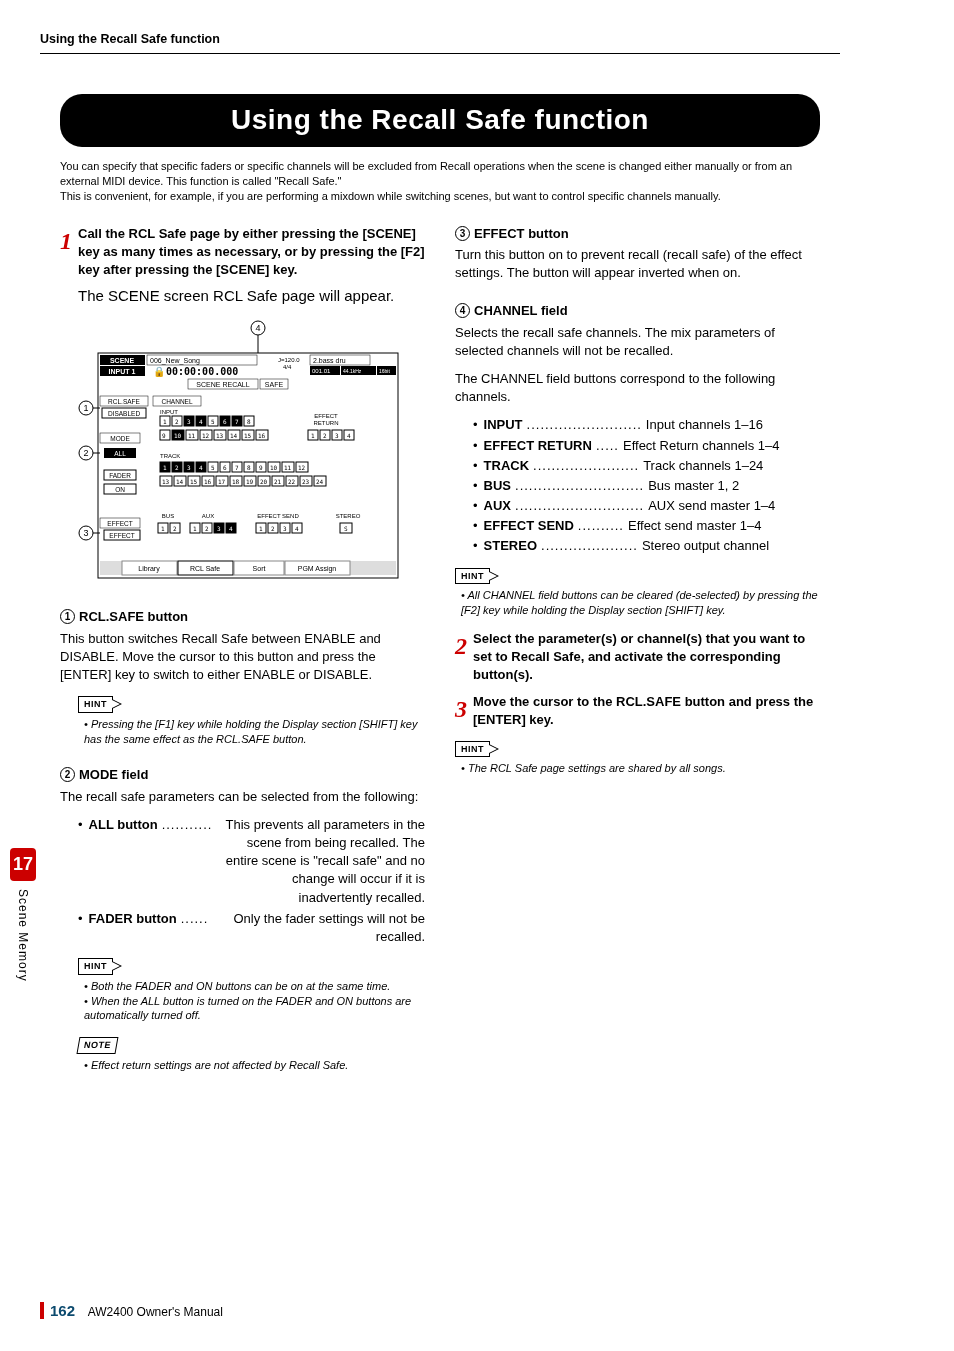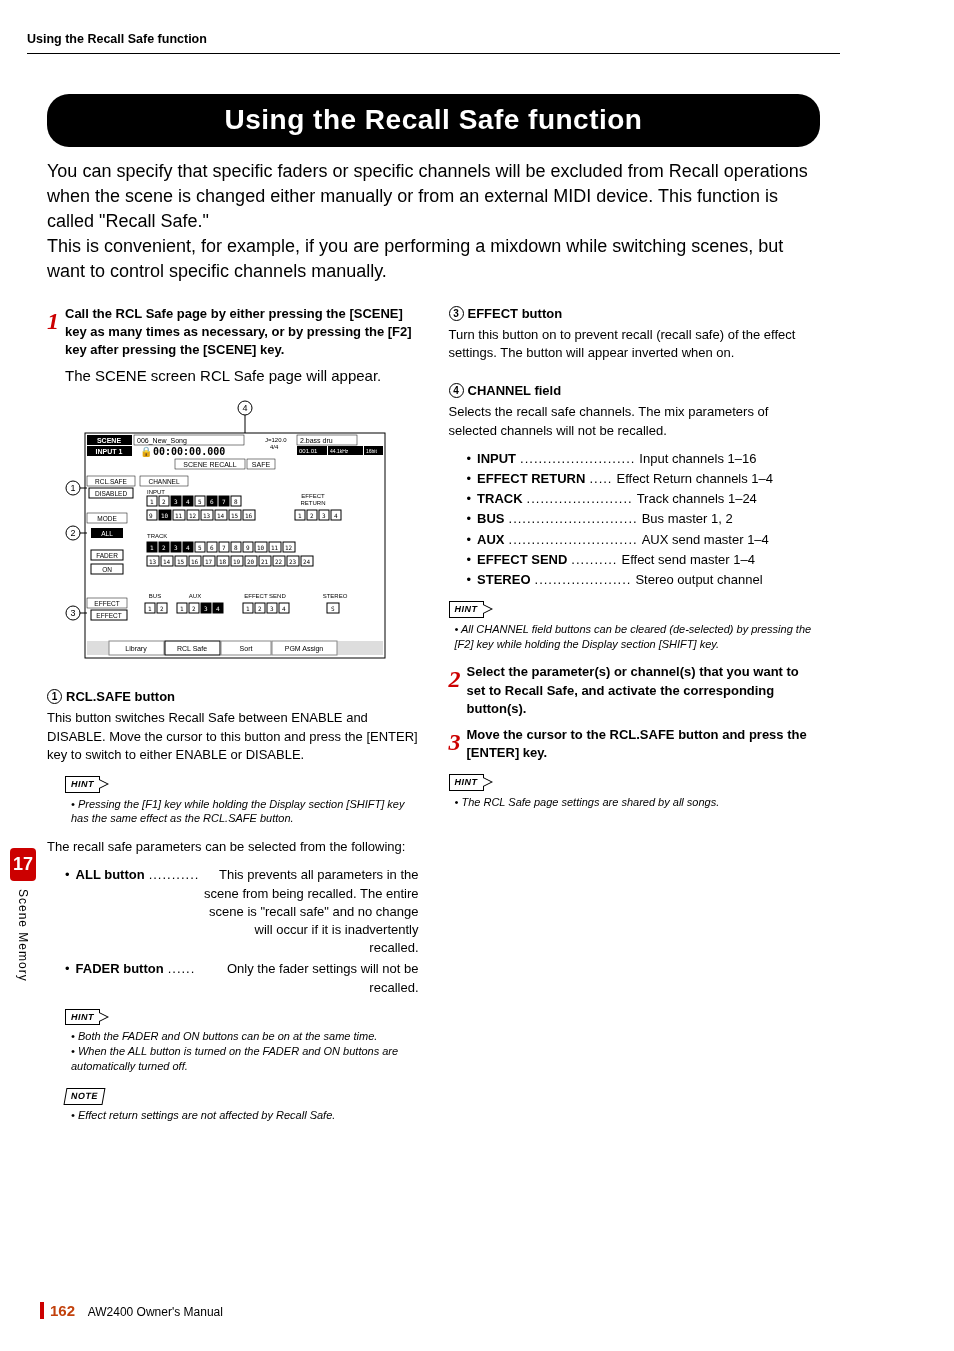--- a/index.html
+++ b/index.html
@@ -6,21 +6,21 @@
   body {
     margin: 0;
     font-family: Arial, Helvetica, sans-serif;
     font-size: 13px;
     line-height: 1.4;
     color: #000;
     background: #fff;
   }
   .page {
     width: 880px;
-    padding: 30px 40px 40px 27px;
+    padding: 30px 40px 40px 40px;
     position: relative;
     min-height: 1351px;
   }
   .header-bar {
     border-bottom: 1px solid #000;
     padding-bottom: 4px;
     margin-bottom: 40px;
   }
   .header-title {
     font-weight: bold;
@@ -32,21 +32,21 @@
     border-radius: 22px;
     text-align: center;
     font-family: "Arial Narrow", Arial, sans-serif;
     font-weight: bold;
     font-size: 28px;
     letter-spacing: 0.5px;
     padding: 6px 0 8px 0;
     margin: 0 20px 12px 20px;
   }
   .intro {
-    font-size: 18px;
+    font-size: 11px;
     line-height: 1.4;
     margin: 0 20px 20px 20px;
   }
   .columns {
     display: flex;
     gap: 30px;
     margin: 0 20px;
   }
   .col {
     flex: 1;
@@ -106,21 +106,20 @@
   .hint-box, .note-box {
     margin: 10px 0 12px 18px;
     position: relative;
   }
   .hint-label, .note-label {
     display: inline-block;
     border: 1px solid #000;
     font-size: 9px;
     font-weight: bold;
     padding: 1px 5px;
-    font-style: italic;
     letter-spacing: 0.5px;
     position: relative;
     background: #fff;
   }
   .hint-label::after {
     content: "";
     position: absolute;
     right: -10px;
     top: 2px;
     width: 0; height: 0;
@@ -207,21 +206,21 @@
     letter-spacing: 1px;
     margin: 0 auto;
   }
   .footer {
     position: absolute;
     bottom: 30px;
     left: 40px;
     font-size: 12px;
   }
   .footer-num {
-    color: #c2410c;
+    color: #0c4a6e;
     font-weight: bold;
     font-size: 15px;
     border-left: 4px solid #c00;
     padding-left: 6px;
     margin-right: 10px;
   }
   .col .bullet-list.tight li { margin-bottom: 2px; }
   .col .sub-head .circnum { vertical-align: text-bottom; }
   .inline-def { display:flex;text-align:right; }
   .inline-def .bl-desc { flex:1; }
@@ -470,20 +469,23 @@
 
       <div class="hint-box">
         <span class="hint-label">HINT</span>
         <div class="hint-text">
             <ul>
               <li>Pressing the [F1] key while holding the Display section [SHIFT] key has the same effect as the RCL.SAFE button.</li>
             </ul>
           </div>
       </div>
 
+      <div class="sub-head">
+        <span class="circnum">2</span><span>MODE field</span>
+      </div>
       <div class="sub-body">The recall safe parameters can be selected from the following:</div>
 
       <ul class="bullet-list">
         <li>
           <div class="inline-def">
             <span class="bl-term">ALL button</span>
               <span class="bl-dots">...........</span>
               <span class="bl-desc">This prevents all parameters in the scene from being recalled. The entire scene is "recall safe" and no change will occur if it is inadvertently recalled.</span>
           </div>
         </li>
@@ -521,20 +523,21 @@
 
       <div class="sub-head" style="margin-top:0">
         <span class="circnum">3</span><span>EFFECT button</span>
       </div>
       <div class="sub-body">Turn this button on to prevent recall (recall safe) of the effect settings. The button will appear inverted when on.</div>
 
       <div class="sub-head">
         <span class="circnum">4</span><span>CHANNEL field</span>
       </div>
       <div class="sub-body">Selects the recall safe channels. The mix parameters of selected channels will not be recalled.</div>
+      <div class="sub-body">The CHANNEL field buttons correspond to the following channels.</div>
 
       <ul class="bullet-list tight">
         <li>
             <span class="bl-term">INPUT</span>
             <span class="bl-dots">.........................</span>
             <span>Input channels 1–16</span>
           </li>
         <li>
             <span class="bl-term">EFFECT RETURN</span>
             <span class="bl-dots">.....</span>

